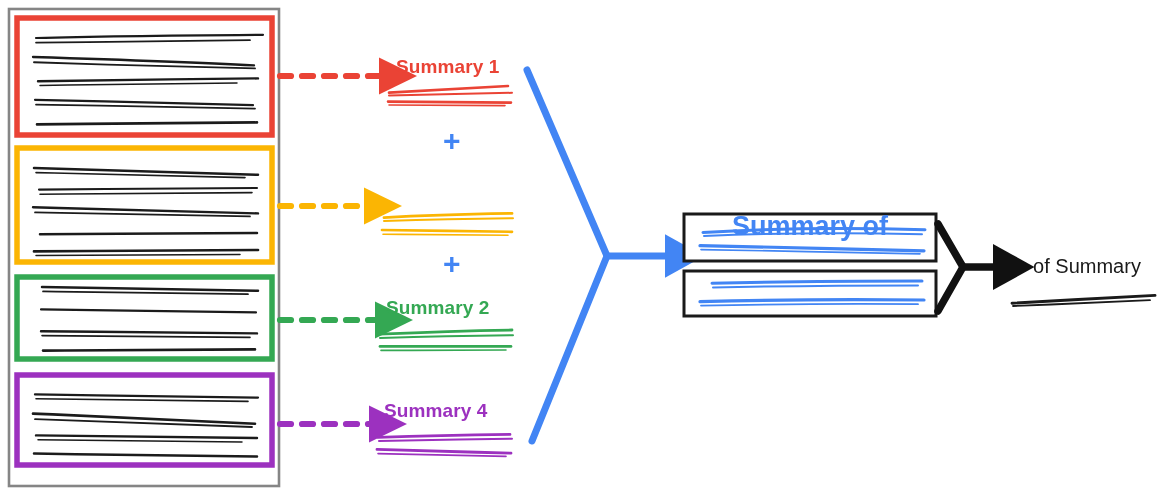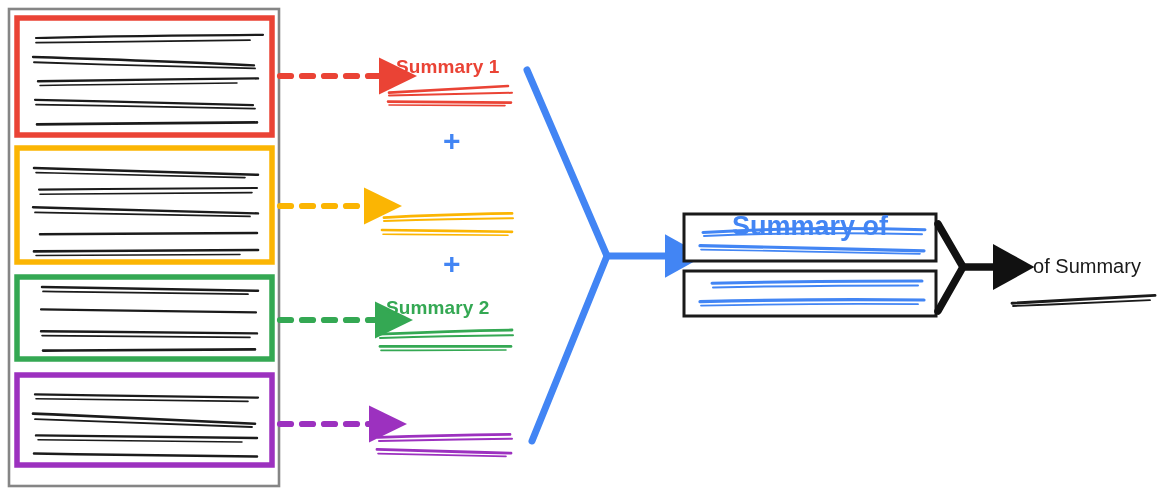--- a/index.html
+++ b/index.html
@@ -202,20 +202,21 @@
     <line x1="960" y1="267" x2="1000" y2="267" stroke="#111111" stroke-width="7.5" marker-end="url(#mk-black)"></line>
 
     <g stroke="#1a1a1a" fill="none" stroke-linecap="round">
       <path d="M1012,303.2 C1058,300.4 1110,297.8 1155,295.4" stroke-width="2.9"></path>
       <path d="M1013,306.0 C1060,304.2 1112,302.0 1150,300.2" stroke-width="1.8"></path>
     </g>
   </svg>
 
   <div class="lbl lbl-summary" style="left:396px; top:56px; color:#ea4335;">Summary 1</div>
   <div class="lbl lbl-summary" style="left:386px; top:297px; color:#34a853;">Summary 2</div>
+  <div class="lbl lbl-summary" style="left:384px; top:400px; color:#9c31bf;">Summary 4</div>
 
   <div class="plus" style="left:443px; top:126px;">+</div>
   <div class="plus" style="left:443px; top:249px;">+</div>
 
   <div class="lbl lbl-sos" style="left:690px; top:138px; width:240px;">
     <div>Summary of</div>
   </div>
 
   <div class="lbl lbl-final" style="left:1008px; top:198px; width:158px;">
     <div>of Summary</div>

